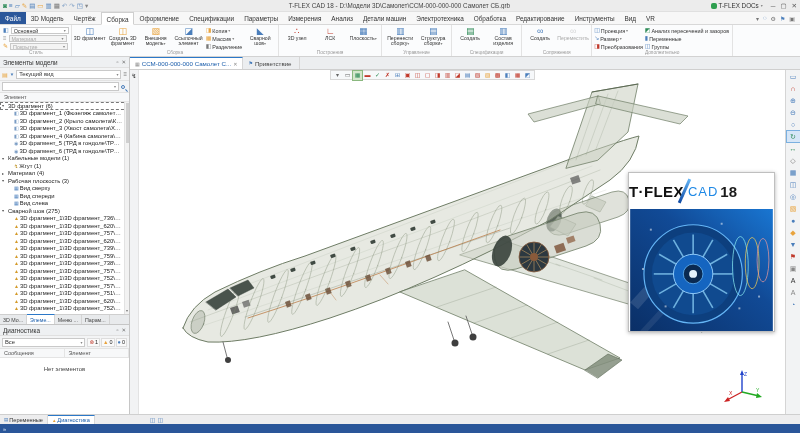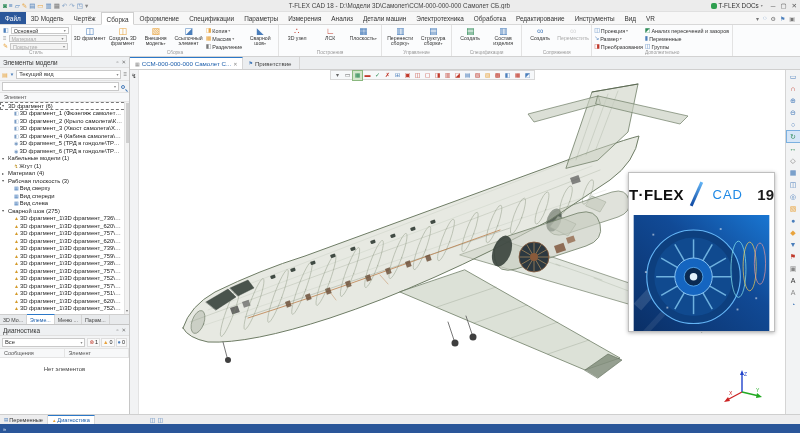--- a/index.html
+++ b/index.html
@@ -82,21 +82,21 @@
   .canvas{position:relative;flex:1;background:#fff;overflow:hidden}
   .left-strip{position:absolute;left:0;top:0;bottom:0;width:9px;background:#f2f3f4;border-right:1px solid #e3e3e3;display:flex;flex-direction:column;align-items:center;padding-top:2px}
   .vp-toolbar{position:absolute;top:0;left:200px;display:flex;gap:1px;align-items:center;background:rgba(246,248,250,.97);border:1px solid #d8d8d8;height:10px;padding:0 2px;z-index:5}
   .vpt{width:9px;text-align:center;font-size:6px;line-height:9px}
   .vpt.active{background:#d3e6cc;outline:1px solid #8ab87f}
   .right-tools{position:absolute;top:0;right:0;bottom:0;width:15px;background:#f2f3f4;border-left:1px solid #d5d5d5;display:flex;flex-direction:column;align-items:center;padding-top:1px;gap:1px;z-index:6}
   .rt{width:13px;height:11px;line-height:11px;text-align:center;font-size:7px}
   .rt.active{background:#d6e6f7;outline:1px solid #7ab0e0}
   .plane-svg{position:absolute;left:0;top:0;width:661px;height:344px}
   .splash{position:absolute;left:498px;top:102px;width:147px;height:160px;background:#fff;border:1px solid #bfbfbf;box-shadow:0 1px 4px rgba(0,0,0,.3);display:flex;flex-direction:column;z-index:4}
-  .splash-logo{height:42px;display:flex;align-items:center;justify-content:space-between}
+  .splash-logo{height:36px;display:flex;align-items:center;justify-content:flex-start}
   .lg-t{font-size:15px;font-weight:bold;color:#111;letter-spacing:.4px}
   .lg-slash{width:3px;height:26px;background:linear-gradient(180deg,#64b5f6,#0d47a1);transform:rotate(24deg);margin:0 1px 0 -1px}
   .lg-cad{font-size:13px;color:#1e88e5;letter-spacing:1px;margin-left:1px}
   .lg-18{font-size:15px;color:#1b1b1b;font-weight:bold;margin-left:2px}
   .splash-art{flex:1}
   .triad{position:absolute;left:590px;top:296px;width:44px;height:40px}
   
   .bottomstrip{height:10px;background:#ededee;border-top:1px solid #cfcfcf;display:flex;align-items:stretch}
   .btabs{display:flex}
   .btab{display:flex;align-items:center;gap:1px;font-size:5.6px;padding:0 4px;color:#333;border-right:1px solid #d8d8d8}
@@ -898,21 +898,21 @@
             <span class="rt" style="color: rgb(136, 136, 136);">A</span>
 
             <span class="rt" style="color: rgb(74, 126, 187);">◔</span>
           </div>
 
         <div class="splash">
           <div class="splash-logo">
             <span class="lg-t">T·FLEX</span>
             <span class="lg-slash"></span>
             <span class="lg-cad">CAD</span>
-            <span class="lg-18">19</span>
+            <span class="lg-18">18</span>
           </div>
           <svg class="splash-art" viewBox="0 0 145 124">
             <defs>
               <linearGradient id="bgG" x1="0" y1="1" x2="1" y2="0">
                 <stop offset="0" stop-color="#0a2f66"></stop>
                   <stop offset="0.6" stop-color="#114a96"></stop>
                   <stop offset="1" stop-color="#1976d2"></stop>
               </linearGradient>
             </defs>
             <rect x="0" y="0" width="145" height="124" fill="url(#bgG)"></rect>

